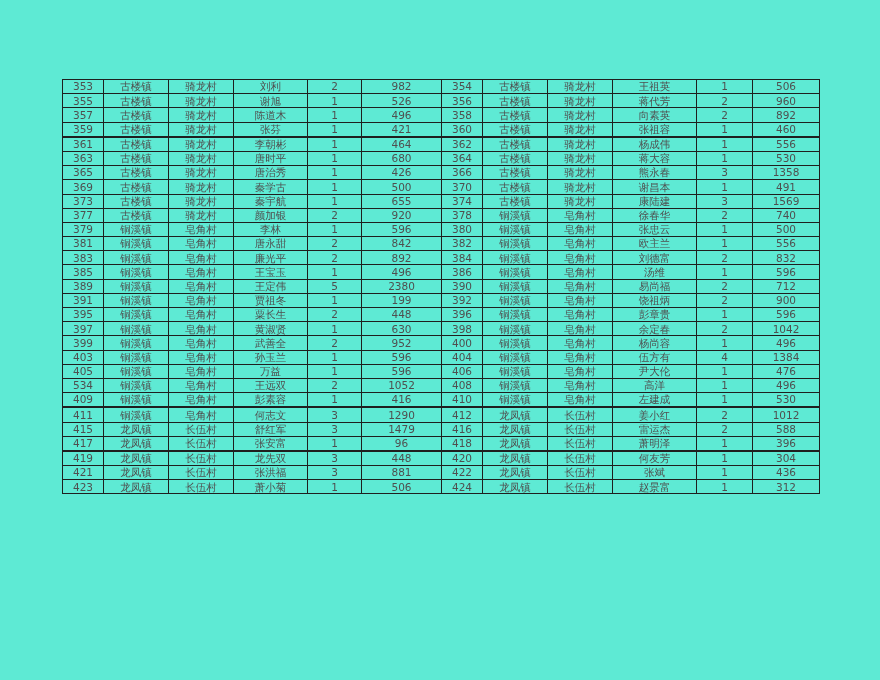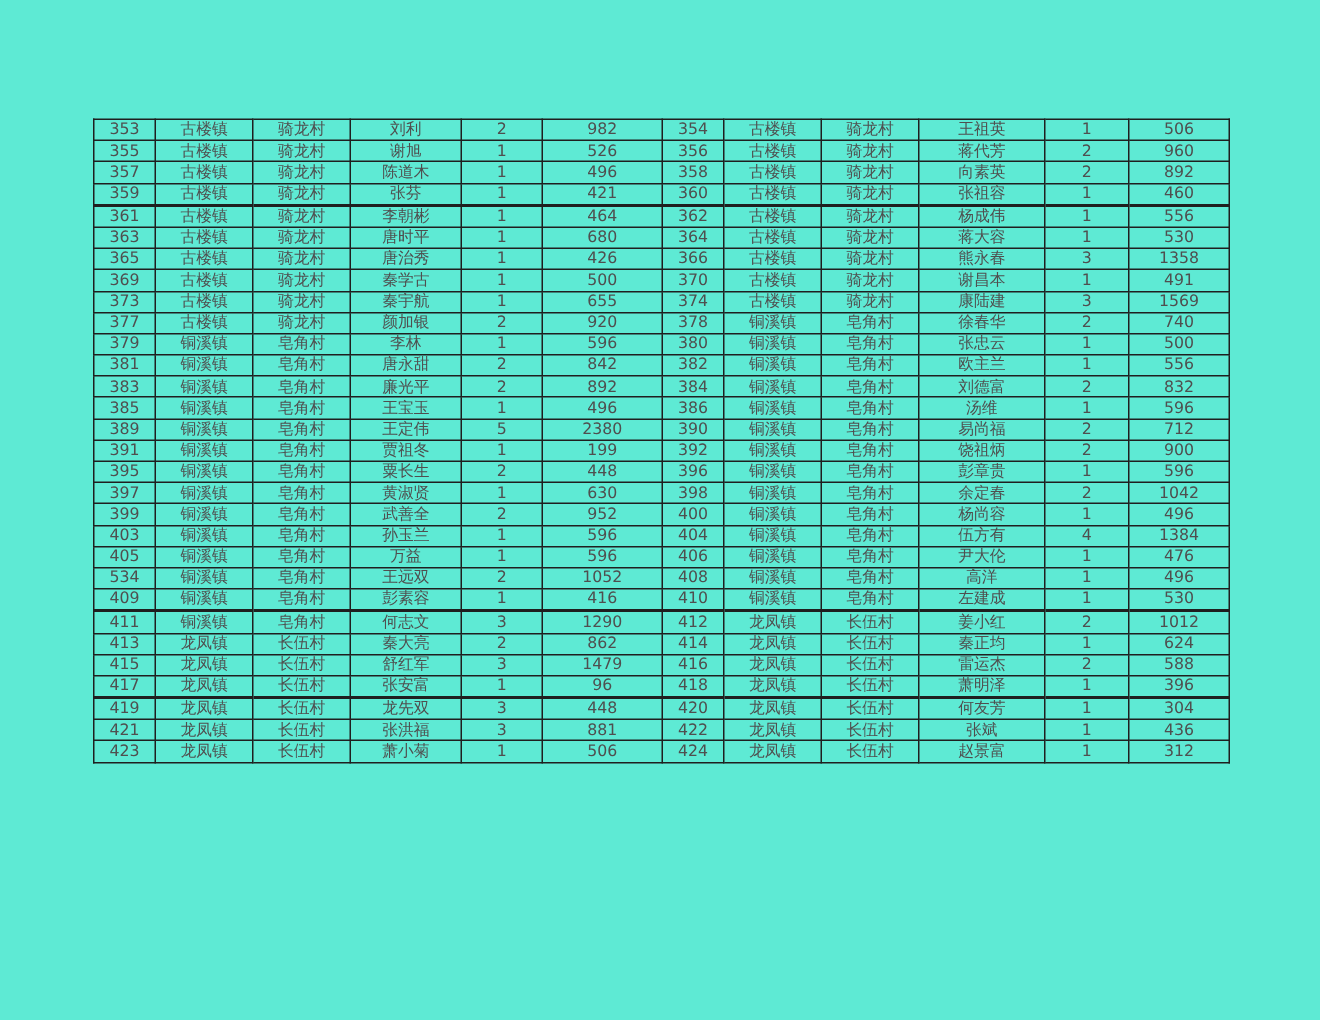--- a/index.html
+++ b/index.html
@@ -389,34 +389,20 @@
           <td>3</td>
           <td>1290</td>
           <td>412</td>
           <td>龙凤镇</td>
           <td>长伍村</td>
           <td>姜小红</td>
           <td>2</td>
           <td>1012</td>
         </tr>
         <tr>
-          <td>413</td>
-          <td>龙凤镇</td>
-          <td>长伍村</td>
-          <td>秦大亮</td>
-          <td>2</td>
-          <td>862</td>
-          <td>414</td>
-          <td>龙凤镇</td>
-          <td>长伍村</td>
-          <td>秦正均</td>
-          <td>1</td>
-          <td>624</td>
-        </tr>
-        <tr>
           <td>415</td>
           <td>龙凤镇</td>
           <td>长伍村</td>
           <td>舒红军</td>
           <td>3</td>
           <td>1479</td>
           <td>416</td>
           <td>龙凤镇</td>
           <td>长伍村</td>
           <td>雷运杰</td>

